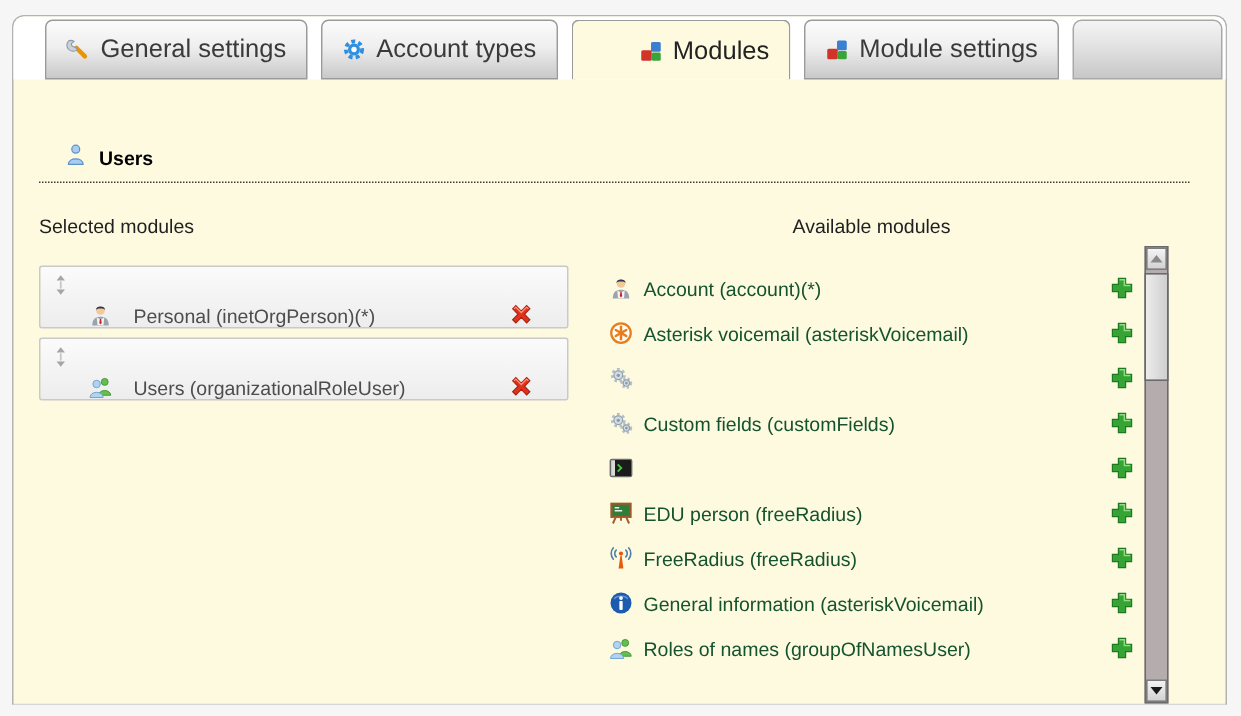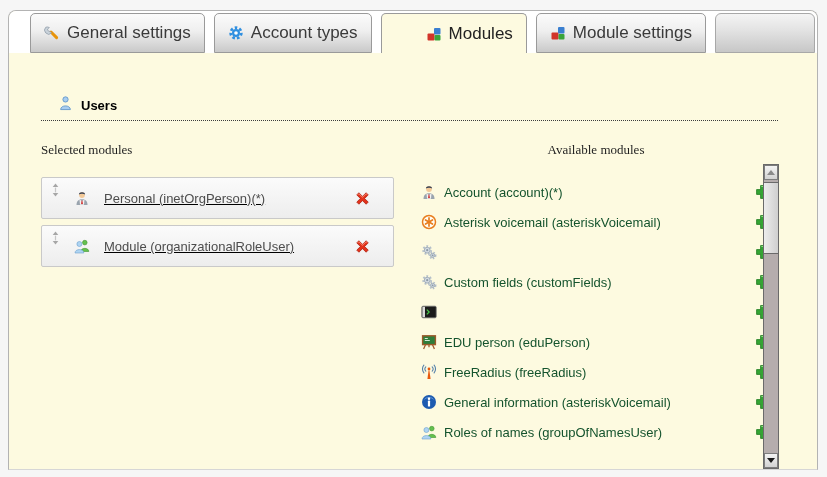--- a/index.html
+++ b/index.html
@@ -35,42 +35,41 @@
     color:#222;
     padding-left:44px;
   }
   .tab-filler {
     flex:1; height:40px; align-self:flex-end;
     border:1px solid #a8a8a8; border-radius:6px 6px 0 0;
     background:linear-gradient(#f4f4f4,#e4e4e4 40%,#c7c7c7);
   }
   .tab .ticon { width:16px; height:16px; display:inline-flex; }
   
-  .content { position:absolute; left:0; top:52px; right:0; bottom:0; padding:0 32px; }
+  .content { position:absolute; left:0; top:52px; right:0; bottom:0; padding:0 17px; }
   .section-header {
     margin-top:32px; margin-right:7px;
     padding:0 0 5px 17px;
     border-bottom:1px dotted #3c3c3c;
     display:flex; align-items:center; gap:8px;
   }
   .section-title { font-size:13px; font-weight:bold; color:#000; }
   .columns { display:flex; margin-top:21px; }
   .col-left { width:353px; }
   .col-right { margin-left:27px; width:350px;text-align:center; }
-  .col-label { font-size:13px; color:#1f1f1f;font-family:Liberation Serif, serif; }
+  .col-label { font-size:13px; color:#1f1f1f; }
   
   .selected-list { margin-top:19px; }
   .sel-row {
     height:42px; margin-bottom:6px;
     border:1px solid #c9c9c9; border-radius:2px;
     background:linear-gradient(#fbfbfb,#ededed);
-    display:flex; align-items:center;
+    display:flex; align-items:flex-end;
     padding:0 10px 0 9px;
     cursor:move;
-    text-decoration:underline;
   }
   .drag-handle { align-self:flex-start; margin-top:5px; width:10px; display:inline-flex; cursor:ns-resize; }
   .sel-row .micon { margin-left:13px; width:16px; height:16px; display:inline-flex; }
   .sel-label { margin-left:14px; font-size:13px; color:#4d4d4d; }
   .del-btn { margin-left:auto; margin-right:12px; width:17px; height:17px; display:inline-flex; cursor:pointer; background:none; border:none; padding:0; }
   
   .avail-list { margin-top:19px; }
   .avail-row { height:30px; display:flex; align-items:center; }
   .avail-row .micon { width:16px; height:16px; display:inline-flex; flex:0 0 16px; }
   .avail-label { margin-left:7px; font-size:13px; color:#14532d; white-space:nowrap; }
@@ -190,21 +189,21 @@
                 </svg>
               </span>
               <span class="micon">
                 <svg viewBox="0 0 16 16" width="16" height="16">
                   <circle cx="10.8" cy="4.6" r="2.3" fill="#63c04e" stroke="#3f9431" stroke-width="0.6"></circle>
                   <path d="M6.8 13.5 C6.8 9.3 14.8 9.3 14.8 13.5 Z" fill="#63c04e" stroke="#3f9431" stroke-width="0.6"></path>
                   <circle cx="5.4" cy="6" r="2.5" fill="#aed4f2" stroke="#6b9fcc" stroke-width="0.6"></circle>
                   <path d="M1 15 C1 10.4 9.8 10.4 9.8 15 Z" fill="#aed4f2" stroke="#6b9fcc" stroke-width="0.6"></path>
                 </svg>
               </span>
-              <span class="sel-label">Module (organizationalRoleUser)</span>
+              <span class="sel-label">Users (organizationalRoleUser)</span>
               <button class="del-btn">
                 <svg viewBox="0 0 16 16" width="17" height="17">
                   <path d="M2.6 4.6 L4.6 2.6 L8 6 L11.4 2.6 L13.4 4.6 L10 8 L13.4 11.4 L11.4 13.4 L8 10 L4.6 13.4 L2.6 11.4 L6 8 Z" fill="#e3321b" stroke="#a81f0d" stroke-width="0.7"></path>
                   <path d="M3.5 4.6 L4.6 3.5 L8 6.9 L11.4 3.5 L12.5 4.6" stroke="#ff9d85" stroke-width="0.8" fill="none" opacity="0.9"></path>
                 </svg>
               </button>
             </div>
           </div>
       </div>
 
@@ -301,21 +300,21 @@
               </button>
             </div>
             <div class="avail-row">
               <span class="micon">
                 <svg viewBox="0 0 16 16" width="16" height="16">
                   <rect x="1.6" y="1.8" width="12.8" height="8.8" fill="#2f7d3a" stroke="#9c5a2a" stroke-width="1.4"></rect>
                   <path d="M3.8 4.5 h3 M3.8 6.5 h5" stroke="#e8f4e8" stroke-width="0.9"></path>
                   <path d="M4.6 10.6 L2.6 15 M11.4 10.6 L13.4 15 M8 10.6 V13.2" stroke="#a35c2c" stroke-width="1.3"></path>
                 </svg>
               </span>
-              <span class="avail-label">EDU person (eduPerson)</span>
+              <span class="avail-label">EDU person (freeRadius)</span>
               <button class="add-btn">
                 <svg viewBox="0 0 16 16" width="16" height="16">
                   <path d="M5.6 1.6 H10.4 V5.6 H14.4 V10.4 H10.4 V14.4 H5.6 V10.4 H1.6 V5.6 H5.6 Z" fill="#35a435" stroke="#1e7a1e" stroke-width="0.8"></path>
                   <path d="M6.4 2.5 H9.6 V6.4 H13.5" stroke="#90dc83" stroke-width="1" fill="none"></path>
                 </svg>
               </button>
             </div>
             <div class="avail-row">
               <span class="micon">
                 <svg viewBox="0 0 16 16" width="16" height="16">

